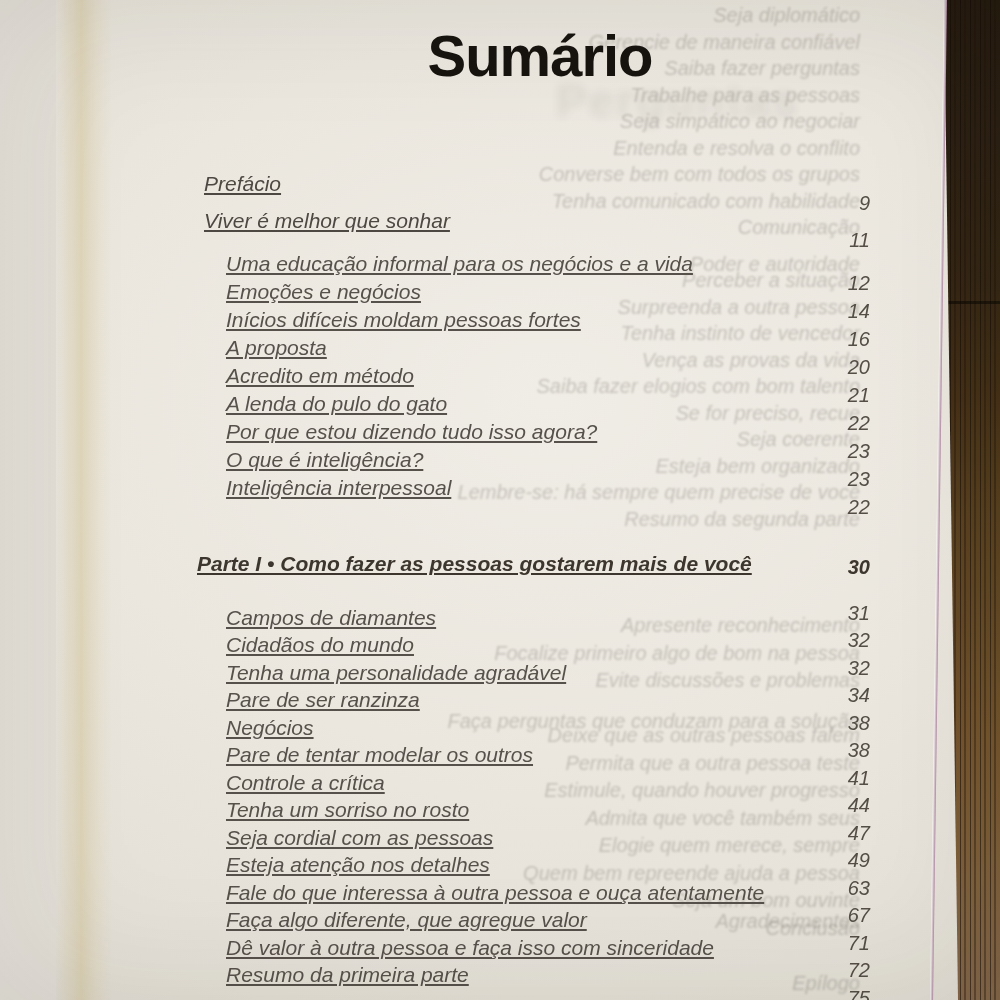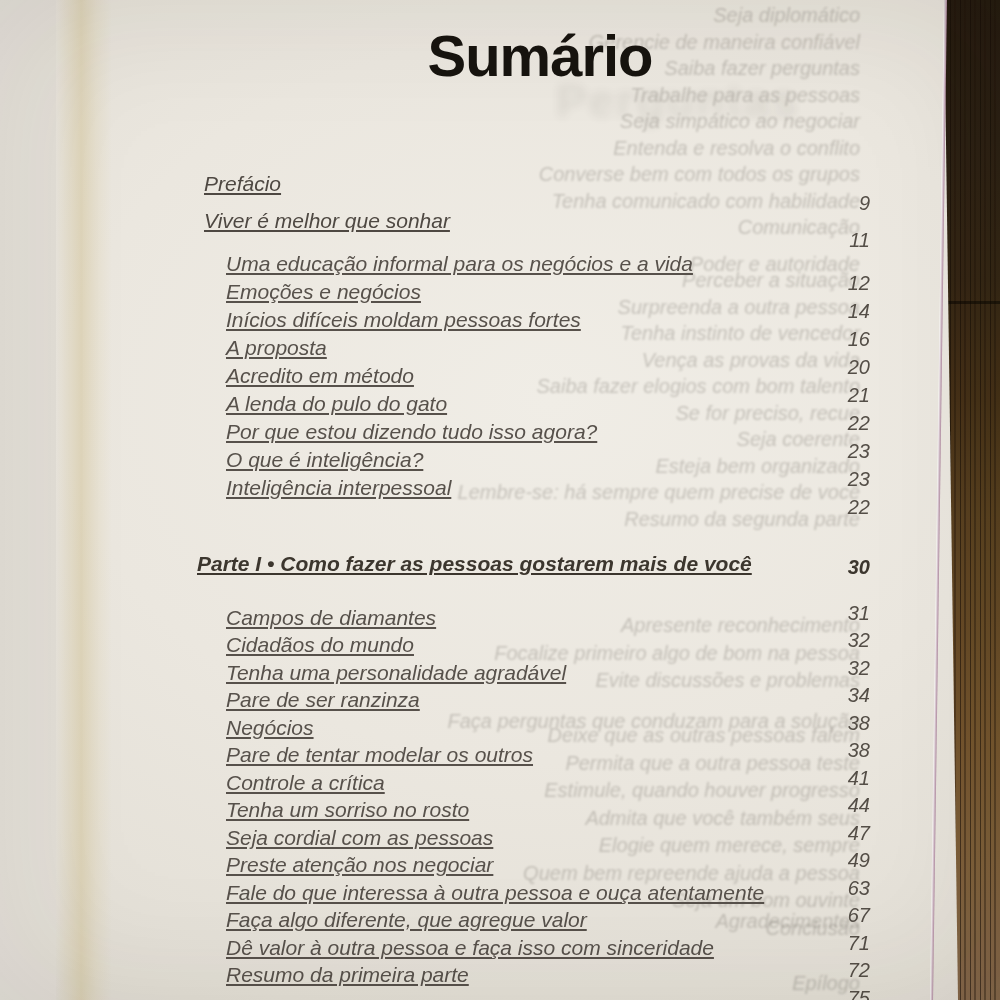--- a/index.html
+++ b/index.html
@@ -228,21 +228,21 @@
           </div>
           <div class="row lvl-sub">
             <span class="lbl">Tenha um sorriso no rosto</span>
             <span class="num">44</span>
           </div>
           <div class="row lvl-sub">
             <span class="lbl">Seja cordial com as pessoas</span>
             <span class="num">47</span>
           </div>
           <div class="row lvl-sub">
-            <span class="lbl">Preste atenção nos negociar</span>
+            <span class="lbl">Esteja atenção nos detalhes</span>
             <span class="num">49</span>
           </div>
           <div class="row lvl-sub">
             <span class="lbl">Fale do que interessa à outra pessoa e ouça atentamente</span>
             <span class="num">63</span>
           </div>
           <div class="row lvl-sub">
             <span class="lbl">Faça algo diferente, que agregue valor</span>
             <span class="num">67</span>
           </div>

